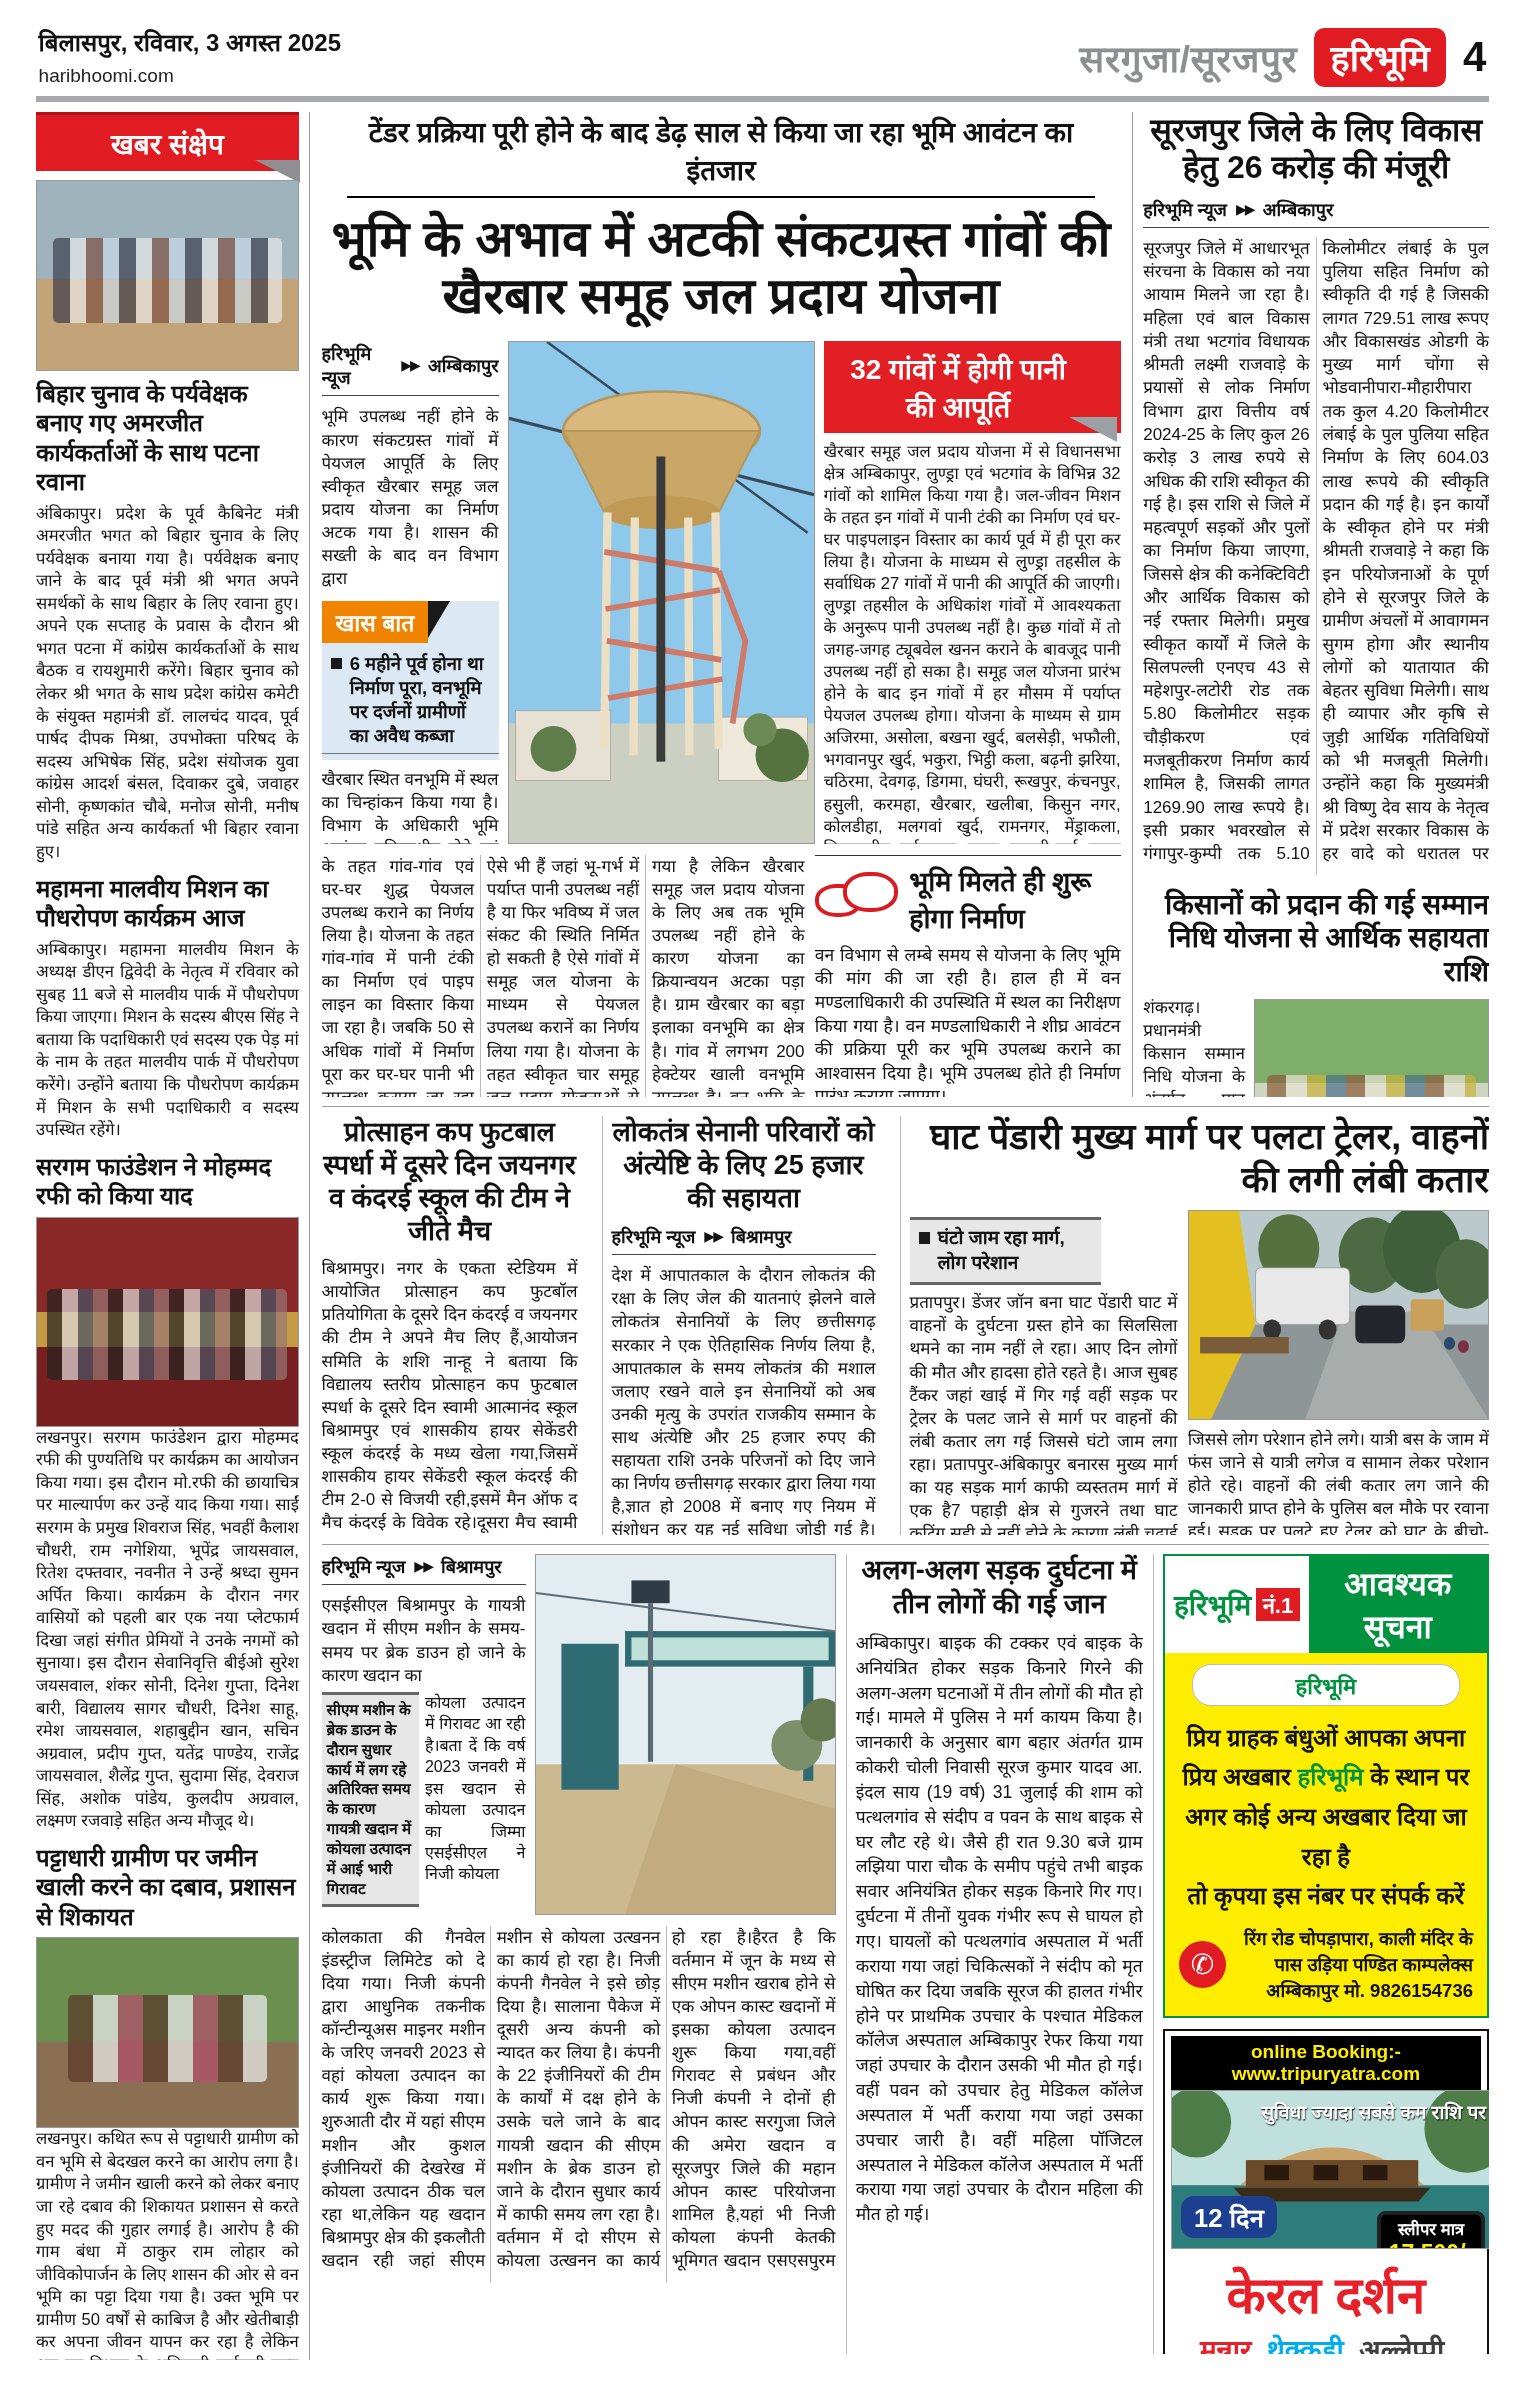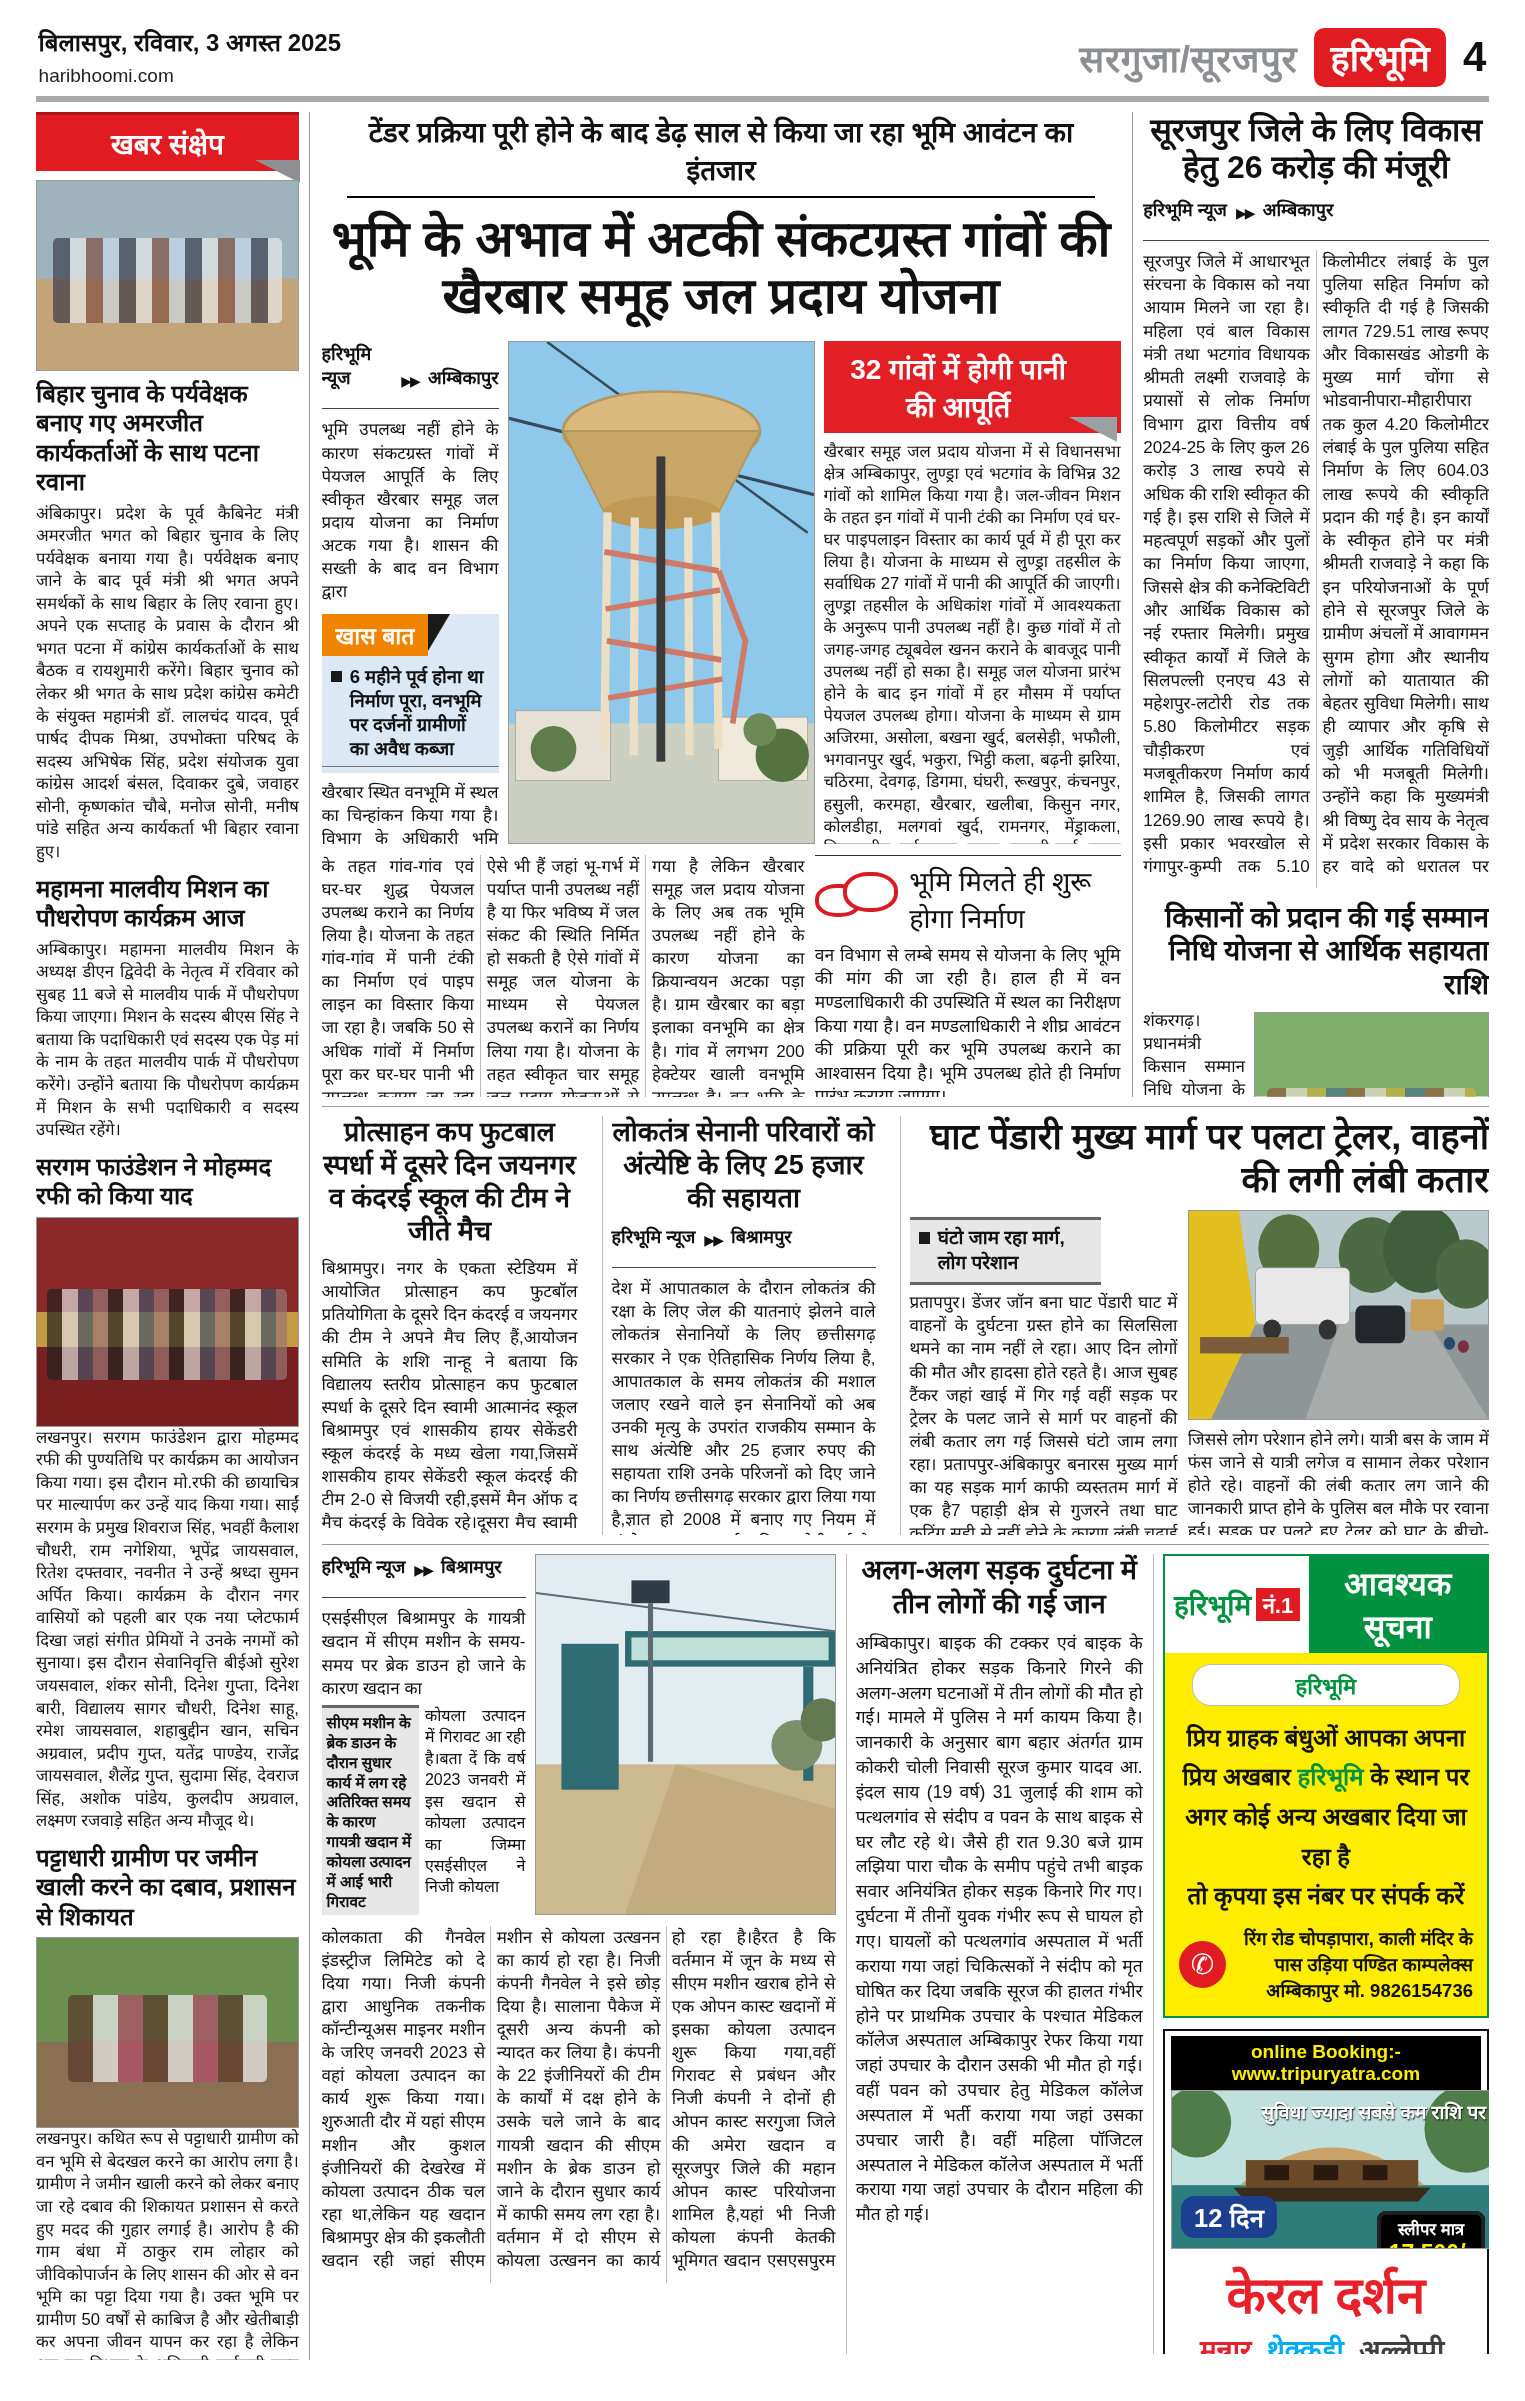--- a/index.html
+++ b/index.html
@@ -43,21 +43,21 @@
      padding:9px 6.4px;margin-bottom:9px;border-top:3.8px solid #b01218}
   .brief-label .fold{position:absolute;right:-1.3px;bottom:-11.5px;width:0;height:0;border-left:45px solid transparent;border-top:23px solid #8d8f92}
   .sb-art{margin-bottom:10.2px}
   .sb-title{font-size:24px;line-height:1.22;font-weight:800;margin:7.7px 0 6.4px}
   .sb-body{font-size:16.6px;line-height:1.36;text-align:justify}
   .sb-photo{margin-top:5.1px}
 
   
   .kicker{font-size:28px;font-weight:bold;text-align:center;padding:0 12.8px 7.7px;border-bottom:2.6px solid #000;margin:0 25.5px 12.8px}
   .headline{font-size:50px;font-weight:800;text-align:center;line-height:1.14;margin-bottom:16.6px}
-  .byline{display:flex;align-items:flex-end;gap:9px;font-weight:bold;font-size:18px;border-bottom:1.9px solid #444;padding-bottom:19px;margin-bottom:9px}
+  .byline{display:flex;align-items:center;gap:9px;font-weight:bold;font-size:18px;border-bottom:1.9px solid #444;padding-bottom:6px;margin-bottom:9px}
   .arrows{font-size:14px;letter-spacing:-1.9px}
   .art-grid{display:flex;gap:9px;height:503px;overflow:hidden}
   .colA{width:177px;flex:none;overflow:hidden}
   .lead-text,.body-text{font-size:17px;line-height:1.36;text-align:justify}
   .khas{background:#dce8f3;margin:10.2px 0 7.7px;padding-bottom:6.4px}
   .khas-label{display:inline-block;position:relative;background:#f08300;color:#fff;font-weight:bold;font-size:23px;padding:5.1px 14px;margin-bottom:3.8px}
   .khas-label .fold{position:absolute;right:-22px;top:0;width:0;height:0;border-top:37px solid #1a1a1a;border-right:22px solid transparent}
   .khas-item{display:flex;gap:7.7px;font-weight:bold;font-size:18.5px;line-height:1.3;padding:5.1px 9px;border-bottom:1.3px solid #777}
   .sq{flex:none;width:11.5px;height:11.5px;background:#1a1a1a;margin-top:6.4px}
   .photoA{width:307px;flex:none;height:503px}
@@ -67,21 +67,21 @@
   .infobox-body{font-size:16.6px;line-height:1.33;text-align:justify}
   .art-lower{display:flex;gap:10.2px;margin-top:10.2px;height:279px;overflow:hidden}
   .body3{width:483px;flex:none;column-count:3;column-gap:12.8px;column-rule:0.6px solid #bbb;font-size:17px;line-height:1.36;text-align:justify;height:100%;overflow:hidden}
   .lowerR{flex:1;overflow:hidden}
   .quote{border-bottom:1.9px solid #333;padding-bottom:7.7px;border-top:1.9px solid #333;padding-top:6.4px}
   .quote-head{display:flex;align-items:center;gap:11.5px}
   .bubbles{position:relative;width:83px;height:54px;flex:none}
   .bubbles i{position:absolute;border:4.5px solid #d91c24;background:#fff;border-radius:46%;display:block}
   .bubbles i.b1{left:0;top:11.5px;width:47px;height:33px}
   .bubbles i.b2{left:28px;top:0;width:55px;height:40px}
-  .quote-title{font-size:27px;font-weight:400}
+  .quote-title{font-size:27px;font-weight:700}
   .quote-body{font-size:17.5px;line-height:1.35;margin-top:7.7px;text-align:justify}
 
   .row-top{display:flex;gap:11.5px;height:985px;overflow:hidden}
   .lead-art{flex:1;overflow:hidden}
   .right-col{width:357px;flex:none;border-left:1.3px solid #9a9a9a;padding-left:10.2px;overflow:hidden}
   .rtitle{font-size:32px;font-weight:800;text-align:center;line-height:1.16;margin-bottom:10.2px}
   .rbody{column-count:2;column-gap:12.8px;column-rule:0.6px solid #bbb;font-size:17px;line-height:1.37;text-align:justify;height:638px;overflow:hidden}
   .ktitle{font-size:28px;font-weight:700;text-align:right;line-height:1.2;margin:12.8px 0 7.7px}
   .kbody{font-size:17px;line-height:1.36;text-align:justify}
   .kphoto{float:right;width:235px;margin:2.6px 0 5.1px 9px}

